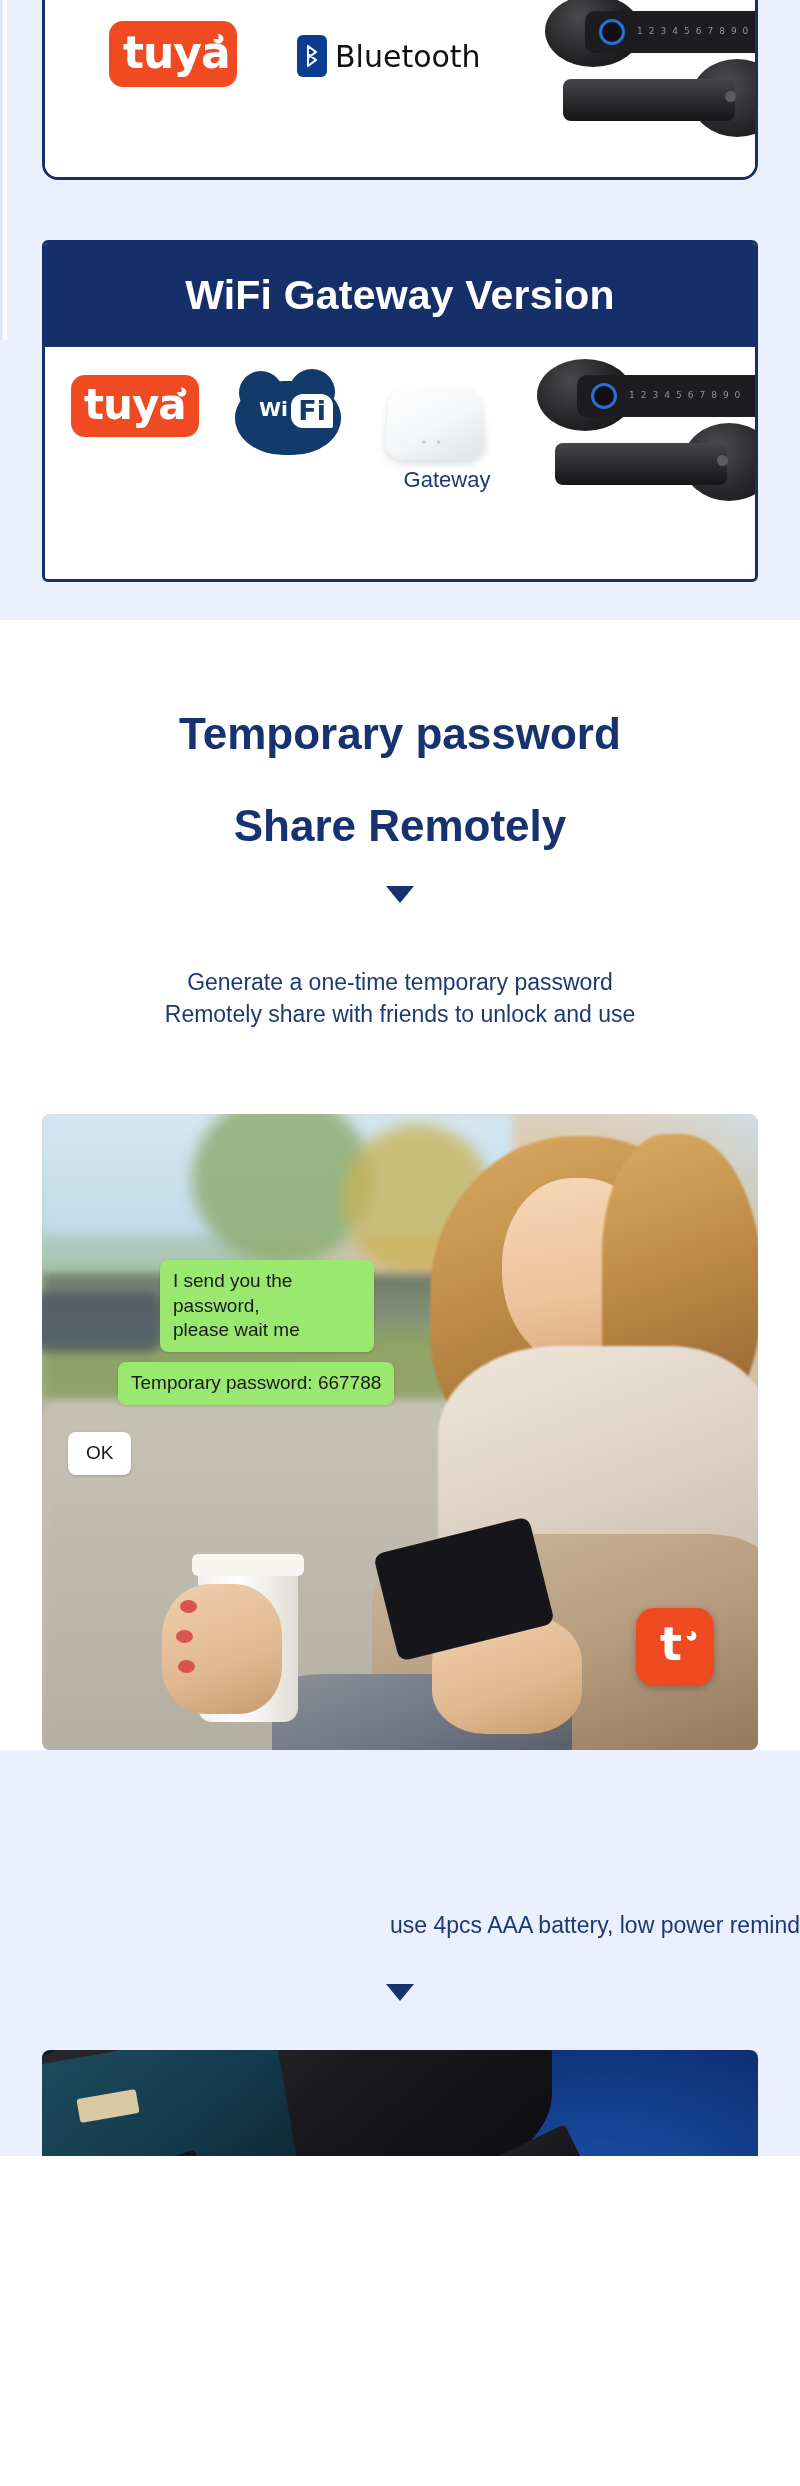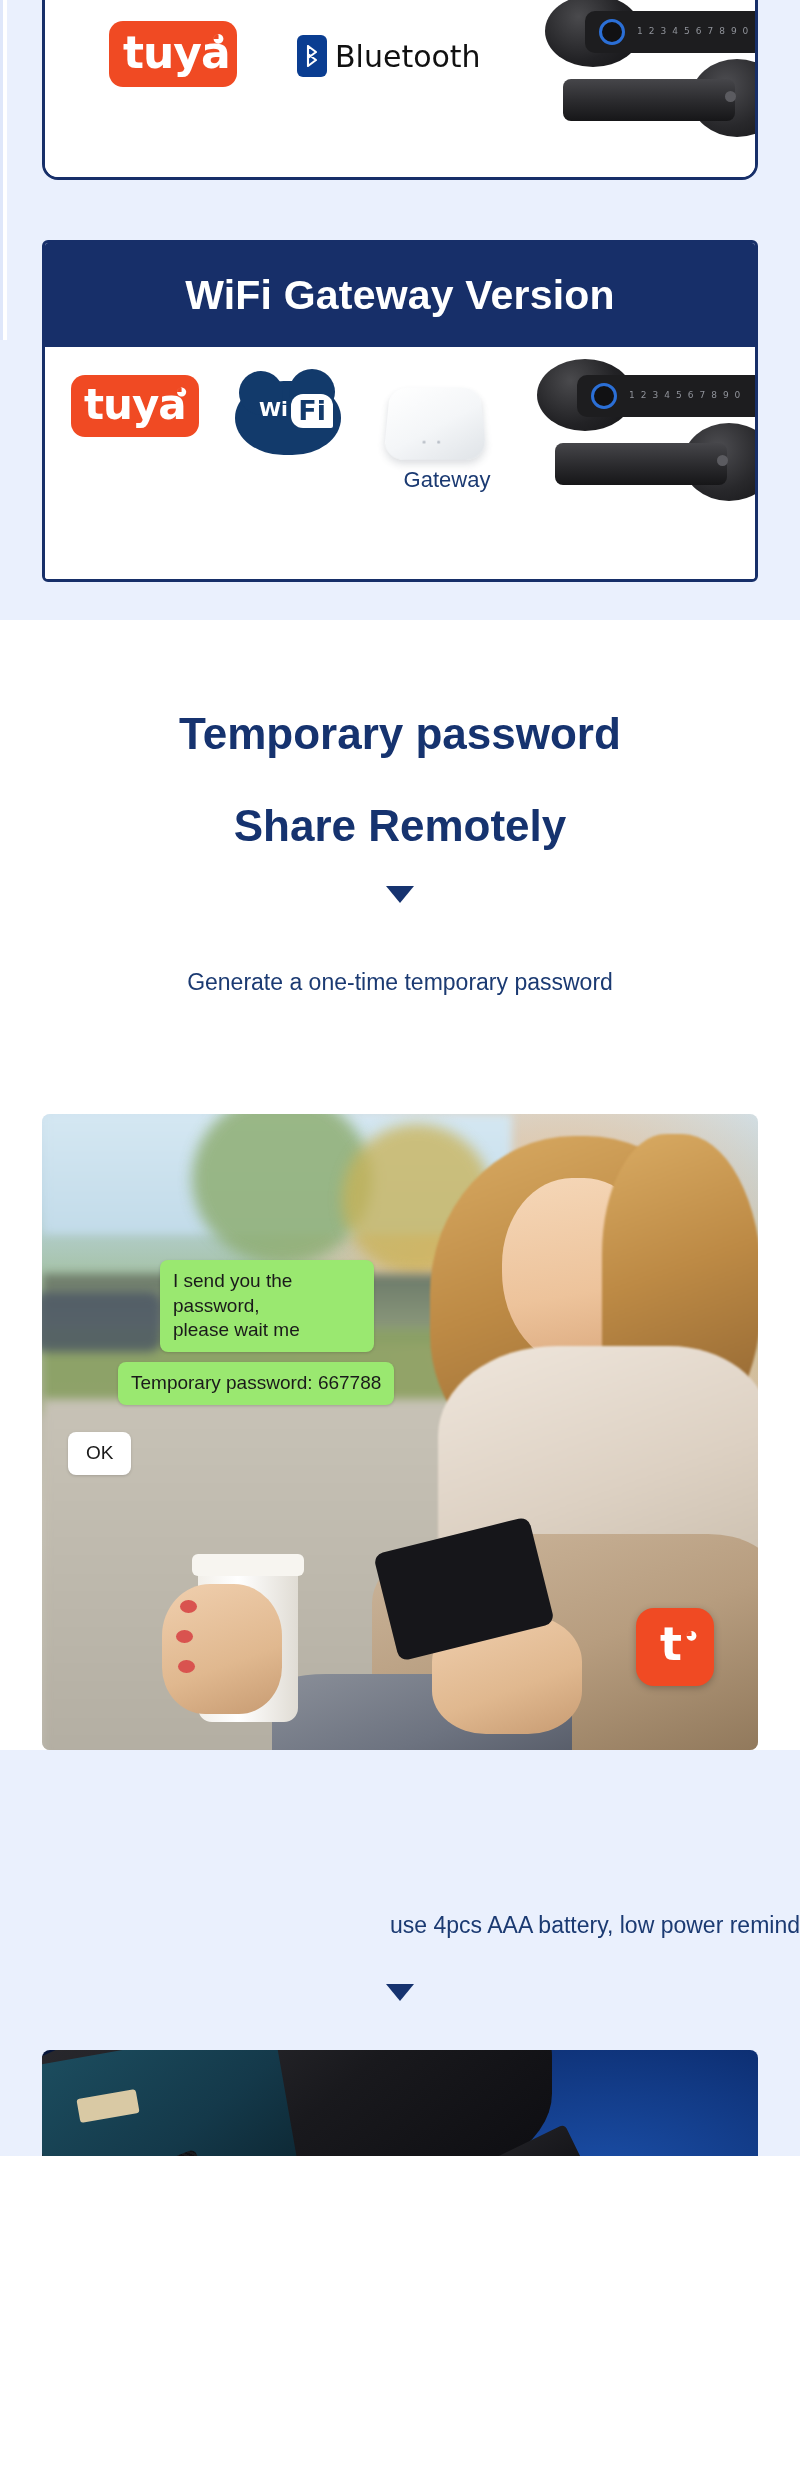--- a/index.html
+++ b/index.html
@@ -494,20 +494,21 @@
       <div class="handle-dot" style="left:672px; top:108px; width:11px; height:11px;"></div>
     </div>
   </div>
 
   <div class="sec-title" style="top:706px; font-size:44px;">Temporary password</div>
   <div class="sec-title" style="top:798px; font-size:44px;">Share Remotely</div>
 
   <div class="tri-down" style="top:886px;"></div>
 
   <div class="sec-sub" style="top:934px;margin-top:32px;">Generate a one-time temporary password</div>
+  <div class="sec-sub" style="top:998px;">Remotely share with friends to unlock and use</div>
 
   <div class="photo photo-temp">
 
     <div class="ph-strip" style="left:0; top:0; width:470px; height:120px; background:linear-gradient(180deg,#d4e7f2,#c2dbe9);"></div>
     <div class="ph-tree" style="left:150px; top:-20px; width:180px; height:170px; background:#8fae74; opacity:.85;"></div>
     <div class="ph-tree" style="left:300px; top:10px; width:150px; height:150px; background:#c9b256; opacity:.75;"></div>
     <div class="ph-strip" style="left:0; top:160px; width:430px; height:70px; background:linear-gradient(180deg,#6c7a6a,#93a07f);"></div>
     <div class="ph-strip" style="left:0; top:215px; width:420px; height:85px; background:#8aa063; opacity:.9;"></div>
     <div class="ph-strip" style="left:0; top:285px; width:430px; height:360px; background:linear-gradient(180deg,#c7c2b6,#b3aea2);"></div>
     <div class="ph-strip" style="left:-10px; top:178px; width:130px; height:60px; background:#4a5565; border-radius:14px; opacity:.8;"></div>

